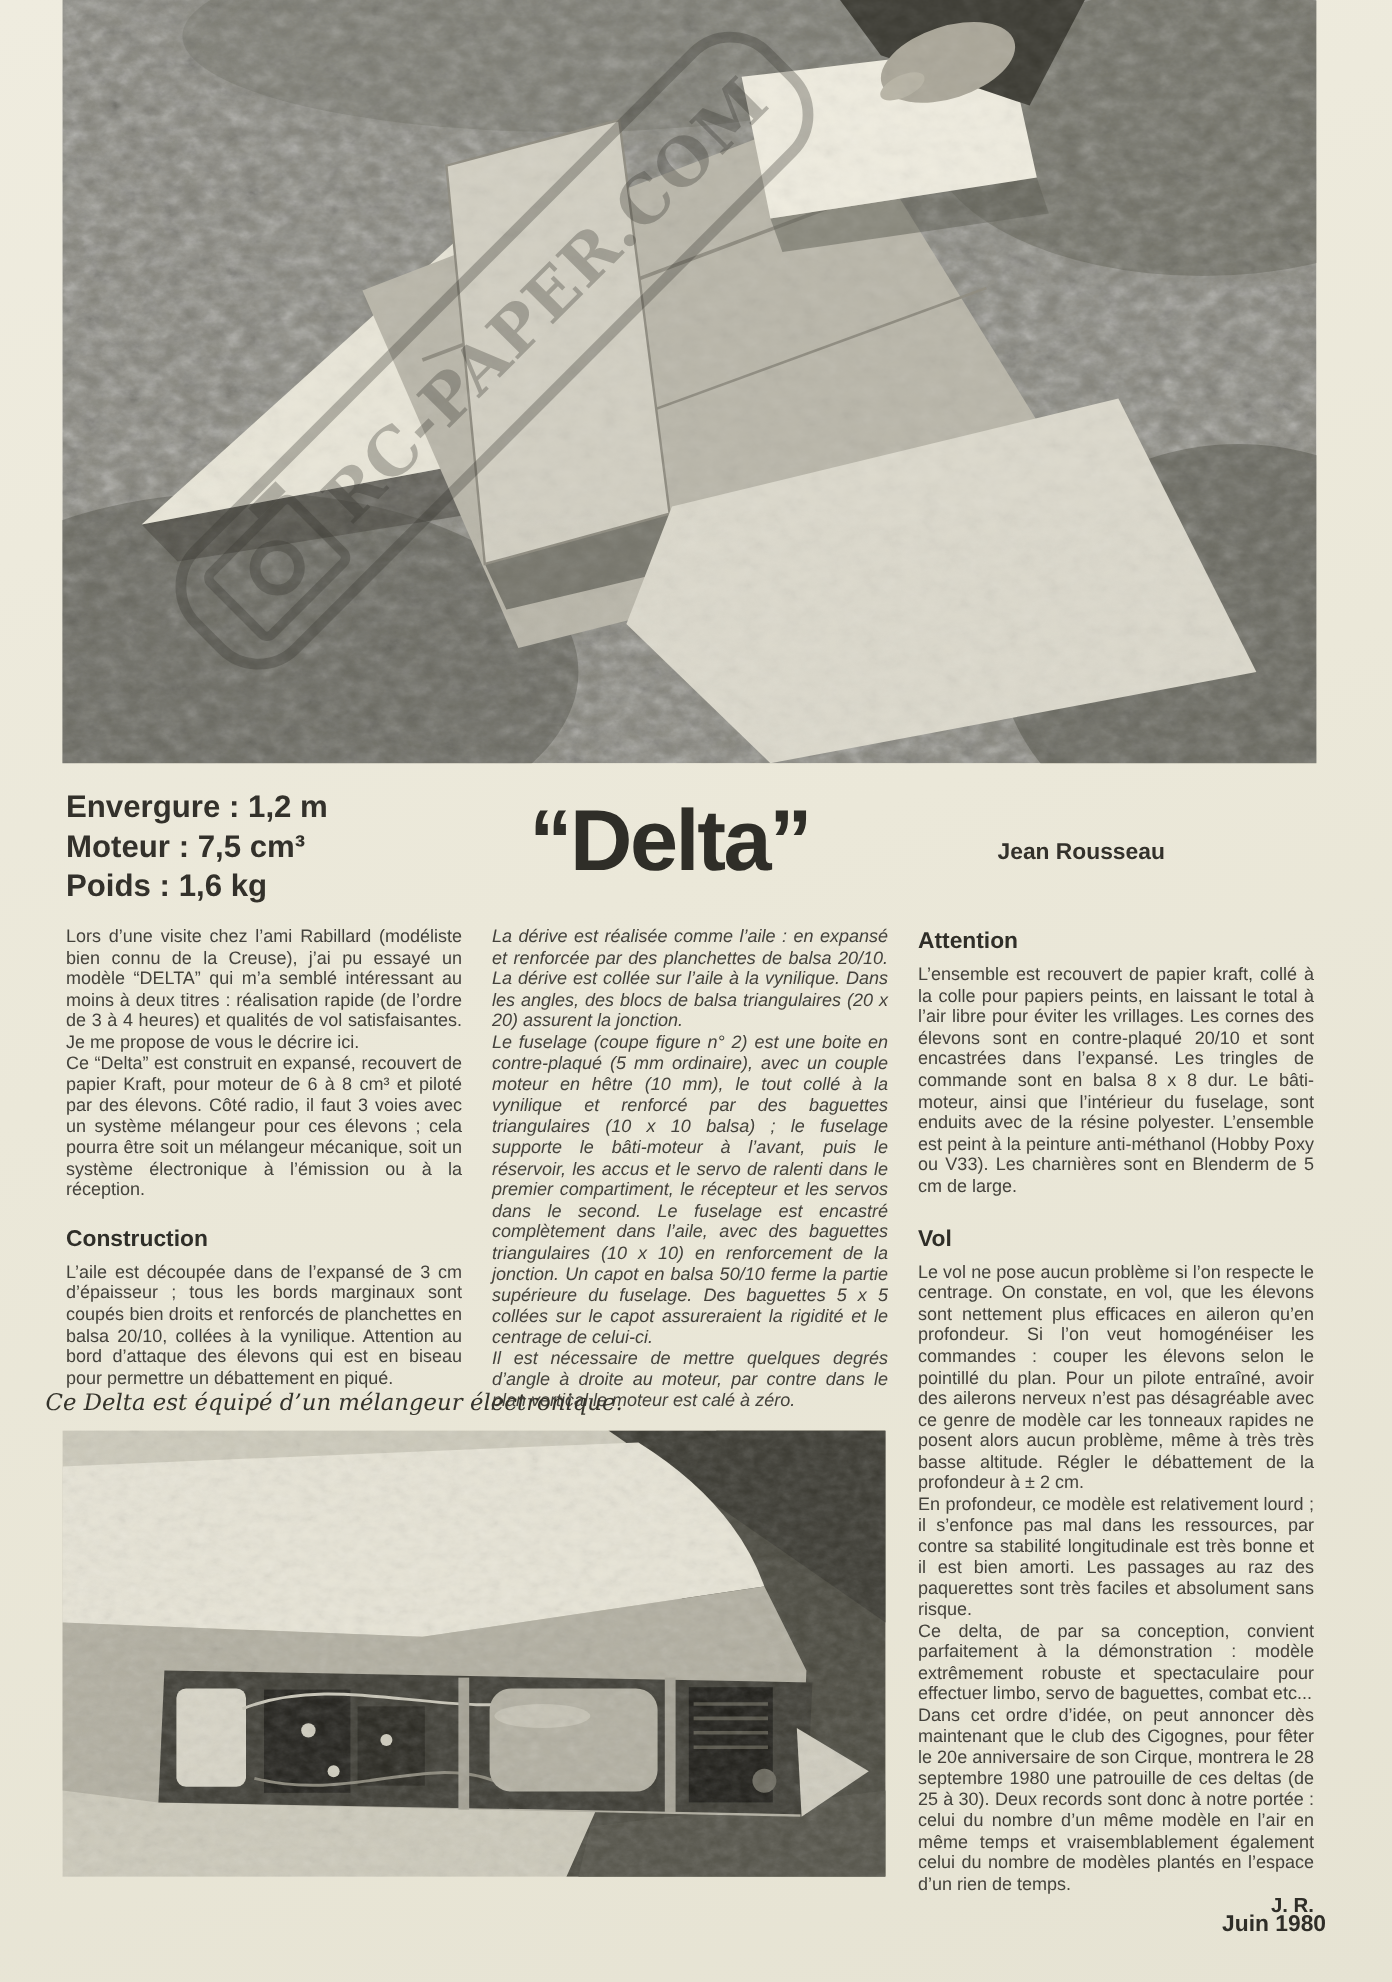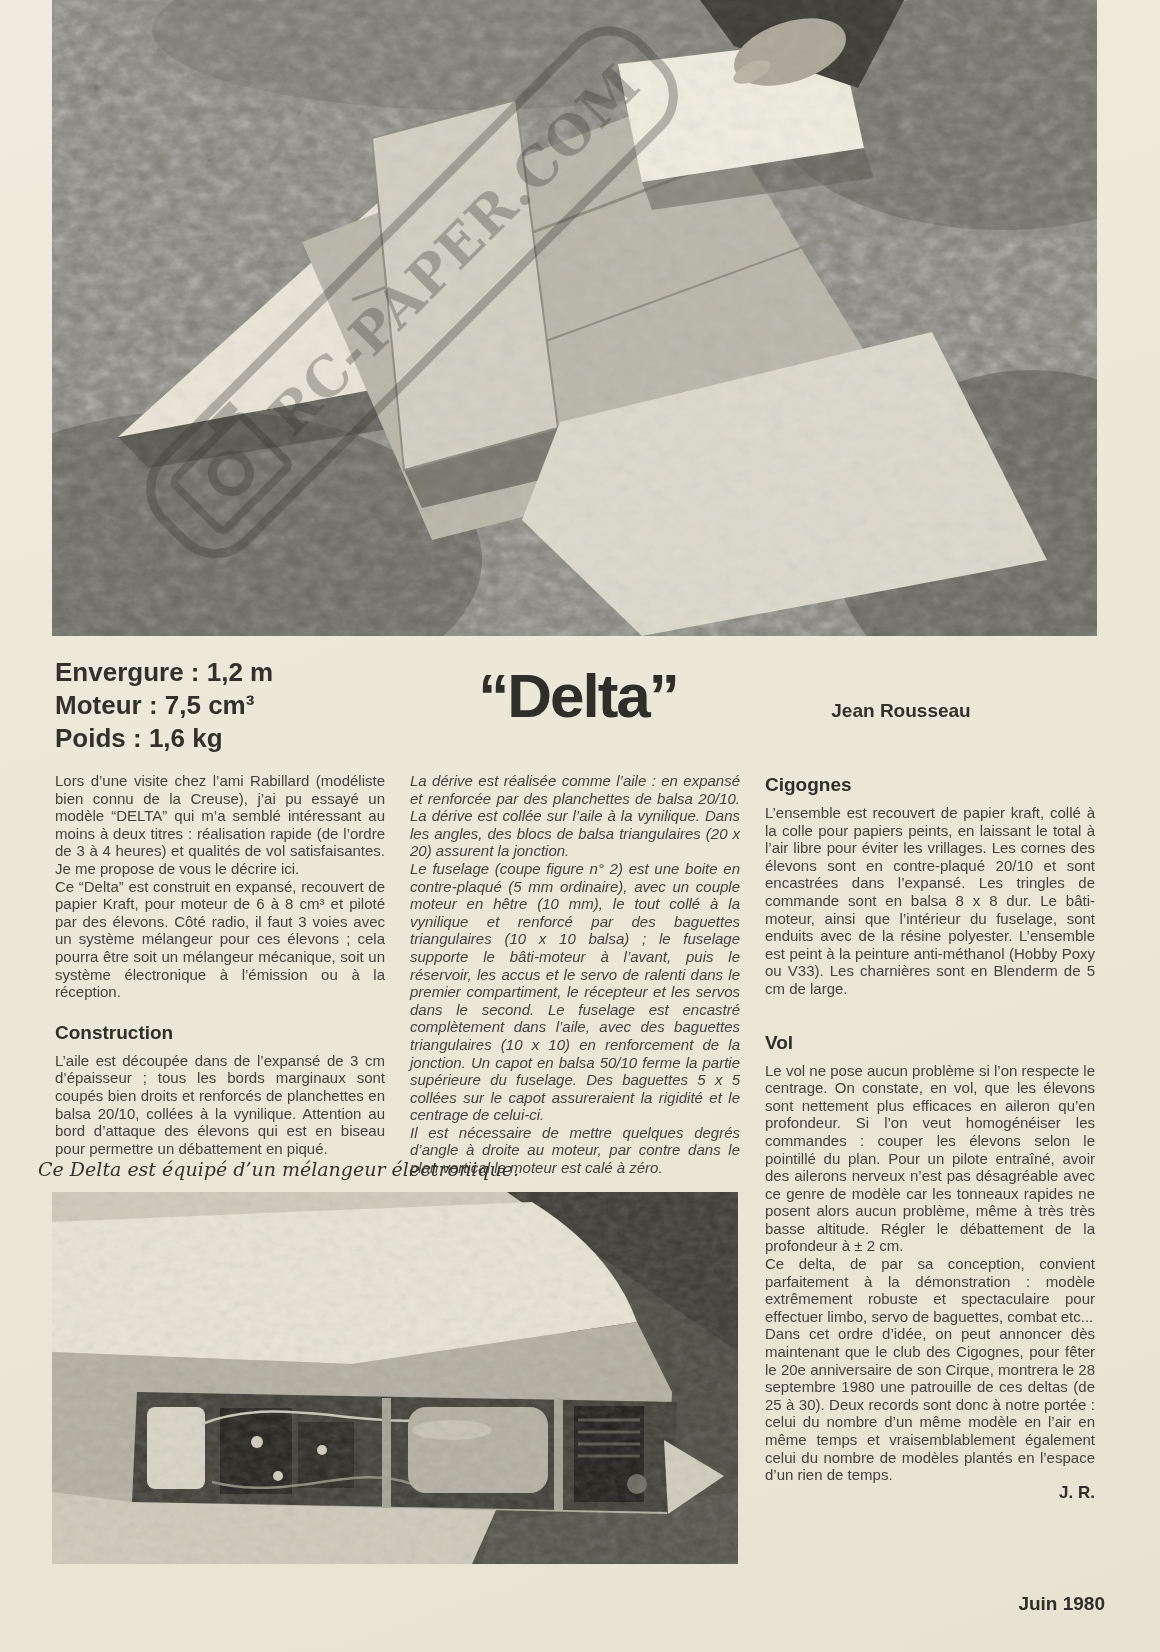--- a/index.html
+++ b/index.html
@@ -16,34 +16,34 @@
   .wm-inner{display:flex;align-items:center;gap:16px;border:9px solid currentColor;
             border-radius:48px;padding:14px 24px;}
   .wm-camera{width:88px;height:64px;border:8px solid currentColor;border-radius:10px;position:relative;flex:0 0 auto;}
   .wm-camera::before{content:"";position:absolute;left:50%;top:50%;transform:translate(-50%,-50%);
             width:28px;height:28px;border:9px solid currentColor;border-radius:50%;}
   .wm-camera::after{content:"";position:absolute;right:-6px;top:-20px;width:32px;height:12px;background:currentColor;}
   .wm-text{font-family:"DejaVu Serif",serif;font-weight:bold;font-size:54px;letter-spacing:1px;white-space:nowrap;}
   
   .specs{position:absolute;left:55px;top:656px;font-weight:bold;font-size:26px;line-height:33px;
          color:#33312b;z-index:2;}
-  .title{position:absolute;left:388px;top:660px;width:380px;text-align:center;font-size:62px;
+  .title{position:absolute;left:368px;top:660px;width:380px;text-align:center;font-size:72px;
          font-weight:bold;letter-spacing:-2px;color:#2f2e28;z-index:2;}
   .byline{position:absolute;left:760px;top:700px;width:282px;text-align:center;font-weight:bold;
           font-size:19px;color:#33312b;z-index:2;}
   
   .col{position:absolute;top:772px;width:330px;font-size:15px;line-height:17.6px;
        text-align:justify;z-index:2;}
   .col p{margin:0;}
   .col1{left:55px;}
   .col2{left:410px;font-style:italic;}
   .col3{left:765px;}
   h3.section{font-size:19px;line-height:22px;margin:21px 0 8px 0;color:#2f2e28;}
   h3.section.first{margin-top:2px;}
-  h3.section.vol{margin-top:34px;}
+  h3.section.vol{margin-top:24px;}
   .signature{text-align:right;font-weight:bold;font-size:17px;color:#2f2e28;}
   .caption{position:absolute;left:38px;top:1158px;width:680px;z-index:2;
            font-family:"DejaVu Serif",serif;font-style:italic;font-size:19px;color:#34332b;}
   .footer-date{position:absolute;left:775px;top:1593px;width:330px;text-align:right;
                font-weight:bold;font-size:19px;color:#2f2e28;z-index:2;}
 </style>
 </head>
 <body>
 
 <div class="page">
@@ -103,24 +103,25 @@
     <p>L’aile est découpée dans de l’expansé de 3 cm d’épaisseur ; tous les bords marginaux sont coupés bien droits et renforcés de planchettes en balsa 20/10, collées à la vynilique. Attention au bord d’attaque des élevons qui est en biseau pour permettre un débattement en piqué.</p>
   </div>
 
   <div class="col col2">
     <p>La dérive est réalisée comme l’aile : en expansé et renforcée par des planchettes de balsa 20/10. La dérive est collée sur l’aile à la vynilique. Dans les angles, des blocs de balsa triangulaires (20 x 20) assurent la jonction.</p>
     <p>Le fuselage (coupe figure n° 2) est une boite en contre-plaqué (5 mm ordinaire), avec un couple moteur en hêtre (10 mm), le tout collé à la vynilique et renforcé par des baguettes triangulaires (10 x 10 balsa) ; le fuselage supporte le bâti-moteur à l’avant, puis le réservoir, les accus et le servo de ralenti dans le premier compartiment, le récepteur et les servos dans le second. Le fuselage est encastré complètement dans l’aile, avec des baguettes triangulaires (10 x 10) en renforcement de la jonction. Un capot en balsa 50/10 ferme la partie supérieure du fuselage. Des baguettes 5 x 5 collées sur le capot assureraient la rigidité et le centrage de celui-ci.</p>
     <p>Il est nécessaire de mettre quelques degrés d’angle à droite au moteur, par contre dans le plan vertical le moteur est calé à zéro.</p>
   </div>
 
   <div class="col col3">
-    <h3 class="section first">Cigognes</h3>
+    <h3 class="section first">Attention</h3>
     <p>L’ensemble est recouvert de papier kraft, collé à la colle pour papiers peints, en laissant le total à l’air libre pour éviter les vrillages. Les cornes des élevons sont en contre-plaqué 20/10 et sont encastrées dans l’expansé. Les tringles de commande sont en balsa 8 x 8 dur. Le bâti-moteur, ainsi que l’intérieur du fuselage, sont enduits avec de la résine polyester. L’ensemble est peint à la peinture anti-méthanol (Hobby Poxy ou V33). Les charnières sont en Blenderm de 5 cm de large.</p>
     <h3 class="section vol">Vol</h3>
     <p>Le vol ne pose aucun problème si l’on respecte le centrage. On constate, en vol, que les élevons sont nettement plus efficaces en aileron qu’en profondeur. Si l’on veut homogénéiser les commandes : couper les élevons selon le pointillé du plan. Pour un pilote entraîné, avoir des ailerons nerveux n’est pas désagréable avec ce genre de modèle car les tonneaux rapides ne posent alors aucun problème, même à très très basse altitude. Régler le débattement de la profondeur à ± 2 cm.</p>
+    <p>En profondeur, ce modèle est relativement lourd ; il s’enfonce pas mal dans les ressources, par contre sa stabilité longitudinale est très bonne et il est bien amorti. Les passages au raz des paquerettes sont très faciles et absolument sans risque.</p>
     <p>Ce delta, de par sa conception, convient parfaitement à la démonstration : modèle extrêmement robuste et spectaculaire pour effectuer limbo, servo de baguettes, combat etc...</p>
     <p>Dans cet ordre d’idée, on peut annoncer dès maintenant que le club des Cigognes, pour fêter le 20e anniversaire de son Cirque, montrera le 28 septembre 1980 une patrouille de ces deltas (de 25 à 30). Deux records sont donc à notre portée : celui du nombre d’un même modèle en l’air en même temps et vraisemblablement également celui du nombre de modèles plantés en l’espace d’un rien de temps.</p>
     <div class="signature">J. R.</div>
   </div>
 
   <div class="caption">Ce Delta est équipé d’un mélangeur électronique.</div>
 
   <div class="photo-bottom">
     <svg viewBox="0 0 686 372" preserveAspectRatio="none">
       <defs>

